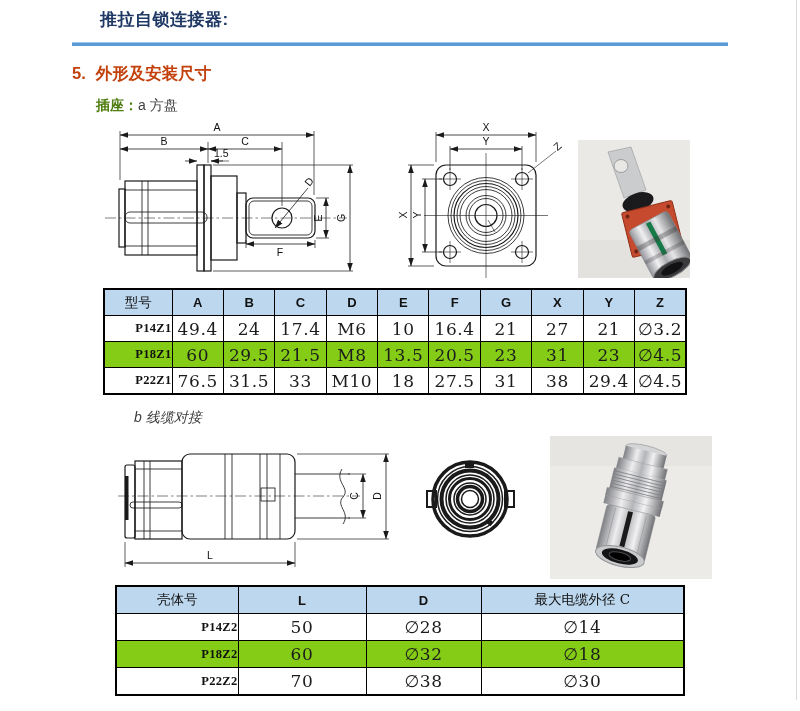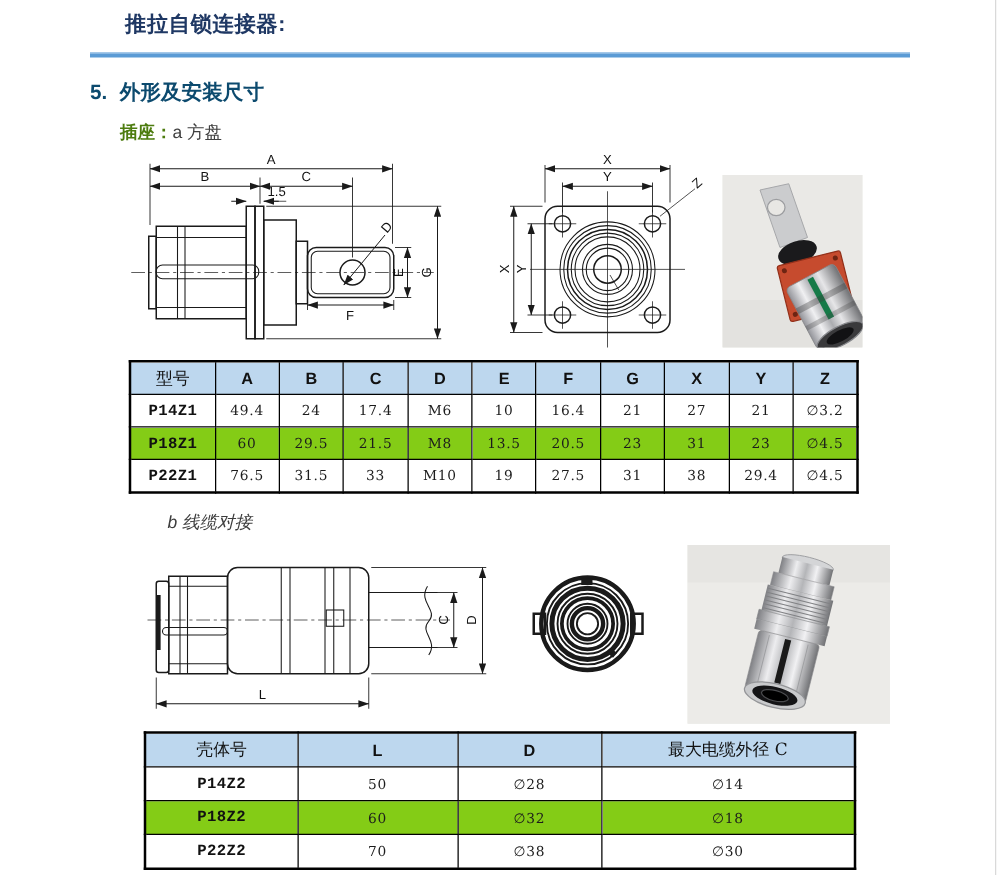--- a/index.html
+++ b/index.html
@@ -3,41 +3,41 @@
 <meta charset="utf-8">
 <style>
   html,body{margin:0;padding:0;background:#ffffff;}
   .page{
     position:relative;width:800px;height:700px;background:#ffffff;overflow:hidden;
     font-family:"Liberation Sans",sans-serif;color:#111;
   }
   .page-edge{position:absolute;top:0;bottom:0;right:3px;width:1px;background:#d9d9d9;}
   .doc-title{position:absolute;left:100px;top:8px;font-size:17px;font-weight:bold;color:#1F3864;letter-spacing:.5px;}
   .rule{position:absolute;left:72px;top:42px;width:656px;height:3px;background:#5B9BD5;border-top:1px solid #9DC3E6;}
-  .section-heading{position:absolute;left:72px;top:63px;font-size:16.5px;font-weight:bold;color:#0c4a6e;}
+  .section-heading{position:absolute;left:72px;top:63px;font-size:16.5px;font-weight:bold;color:#c2410c;}
   .section-heading .num{margin-right:10px;}
   .sub-label{position:absolute;left:96px;top:97px;font-size:14px;color:#404040;}
   .sub-label .b{font-weight:bold;color:#4d7c0f;}
   .cable-label{position:absolute;left:134px;top:409px;font-size:14px;color:#3d3d3d;font-style:italic;}
   .drawing{position:absolute;}
   .photo{position:absolute;background:#EAE9E6;}
   
   table{border-collapse:collapse;table-layout:fixed;position:absolute;background:#fff;border-radius:26px;}
   .t1{left:103px;top:288px;width:584px;}
   .t2{left:115px;top:585px;width:568px;}
   th,td{border:1px solid #000;text-align:center;vertical-align:middle;padding:0;overflow:hidden;}
   table{border:2px solid #000;}
   .t1 th,.t1 td{height:25px;}
   .t2 th,.t2 td{height:26px;}
   thead th{background:#BDD7EE;}
   tr.alt td{background:#84cc16;}
   th.latin{font-family:"Liberation Sans",sans-serif;font-weight:bold;font-size:13px;}
   th.cn{font-family:"DejaVu Serif",serif;font-weight:normal;font-size:13.5px;}
-  td.model{font-family:Liberation Mono, monospace;font-weight:bold;font-size:12.5px;letter-spacing:.3px;}
-  td.val{font-family:"DejaVu Serif",serif;font-size:11px;color:#1c1c1c;letter-spacing:.6px;}
+  td.model{font-family:Liberation Serif, serif;font-weight:bold;font-size:12.5px;letter-spacing:.3px;text-align:right;}
+  td.val{font-family:"DejaVu Serif",serif;font-size:17px;color:#1c1c1c;letter-spacing:.6px;}
   
   .ol{stroke:#1a1a1a;stroke-width:1.2;fill:none;}
   .ol2{stroke:#1a1a1a;stroke-width:.85;fill:none;}
   .ext{stroke:#1a1a1a;stroke-width:.7;fill:none;}
   .dim{stroke:#1a1a1a;stroke-width:.8;fill:none;marker-start:url(#arr);marker-end:url(#arr);}
   .dime{stroke:#1a1a1a;stroke-width:.8;fill:none;marker-end:url(#arr);}
   .cl{stroke:#3a3a3a;stroke-width:.65;fill:none;stroke-dasharray:11 3 2.5 3;}
   .thin{stroke:#1a1a1a;stroke-width:.6;fill:none;}
   text.dl{font-family:"Liberation Sans",sans-serif;font-size:10.5px;fill:#111;}
 </style>
@@ -250,21 +250,21 @@
         <td class="val">31</td>
         <td class="val">23</td>
         <td class="val">∅4.5</td>
       </tr>
       <tr>
         <td class="model">P22Z1</td>
         <td class="val">76.5</td>
         <td class="val">31.5</td>
         <td class="val">33</td>
         <td class="val">M10</td>
-        <td class="val">19</td>
+        <td class="val">18</td>
         <td class="val">27.5</td>
         <td class="val">31</td>
         <td class="val">38</td>
         <td class="val">29.4</td>
         <td class="val">∅4.5</td>
       </tr>
     </tbody>
   </table>
 
   <div class="cable-label">b 线缆对接</div>

